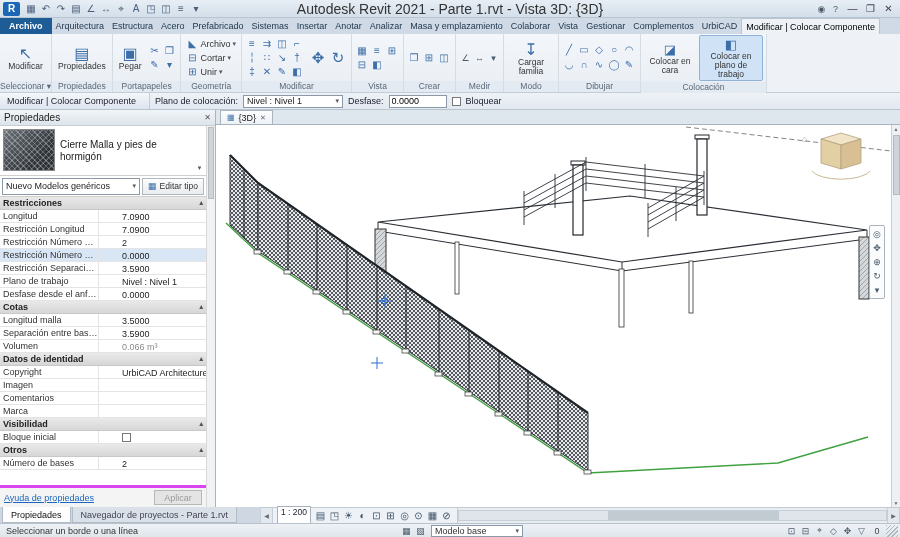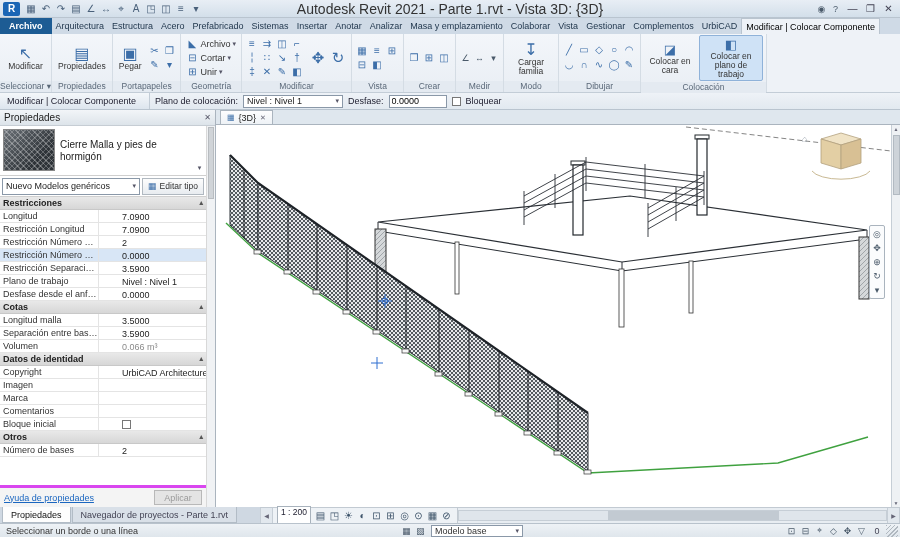--- a/index.html
+++ b/index.html
@@ -426,26 +426,30 @@
         </div>
         <div class="prow">
           <span class="plabel">Copyright</span>
           <span class="pvalue">UrbiCAD Architecture S.L. ©</span>
         </div>
         <div class="prow">
           <span class="plabel">Imagen</span>
           <span class="pvalue"></span>
         </div>
         <div class="prow">
+          <span class="plabel">Comentarios</span>
+          <span class="pvalue"></span>
+        </div>
+        <div class="prow">
           <span class="plabel">Marca</span>
           <span class="pvalue"></span>
         </div>
-        <div class="prow">
-          <span class="plabel">Comentarios</span>
-          <span class="pvalue"></span>
+        <div class="psec">
+          <span>Visibilidad</span>
+          <span class="parr">▴</span>
         </div>
         <div class="prow">
           <span class="plabel">Bloque inicial</span>
           <span class="pvalue">
             <span class="pcheck"></span>
           </span>
         </div>
         <div class="psec">
           <span>Otros</span>
           <span class="parr">▴</span>

